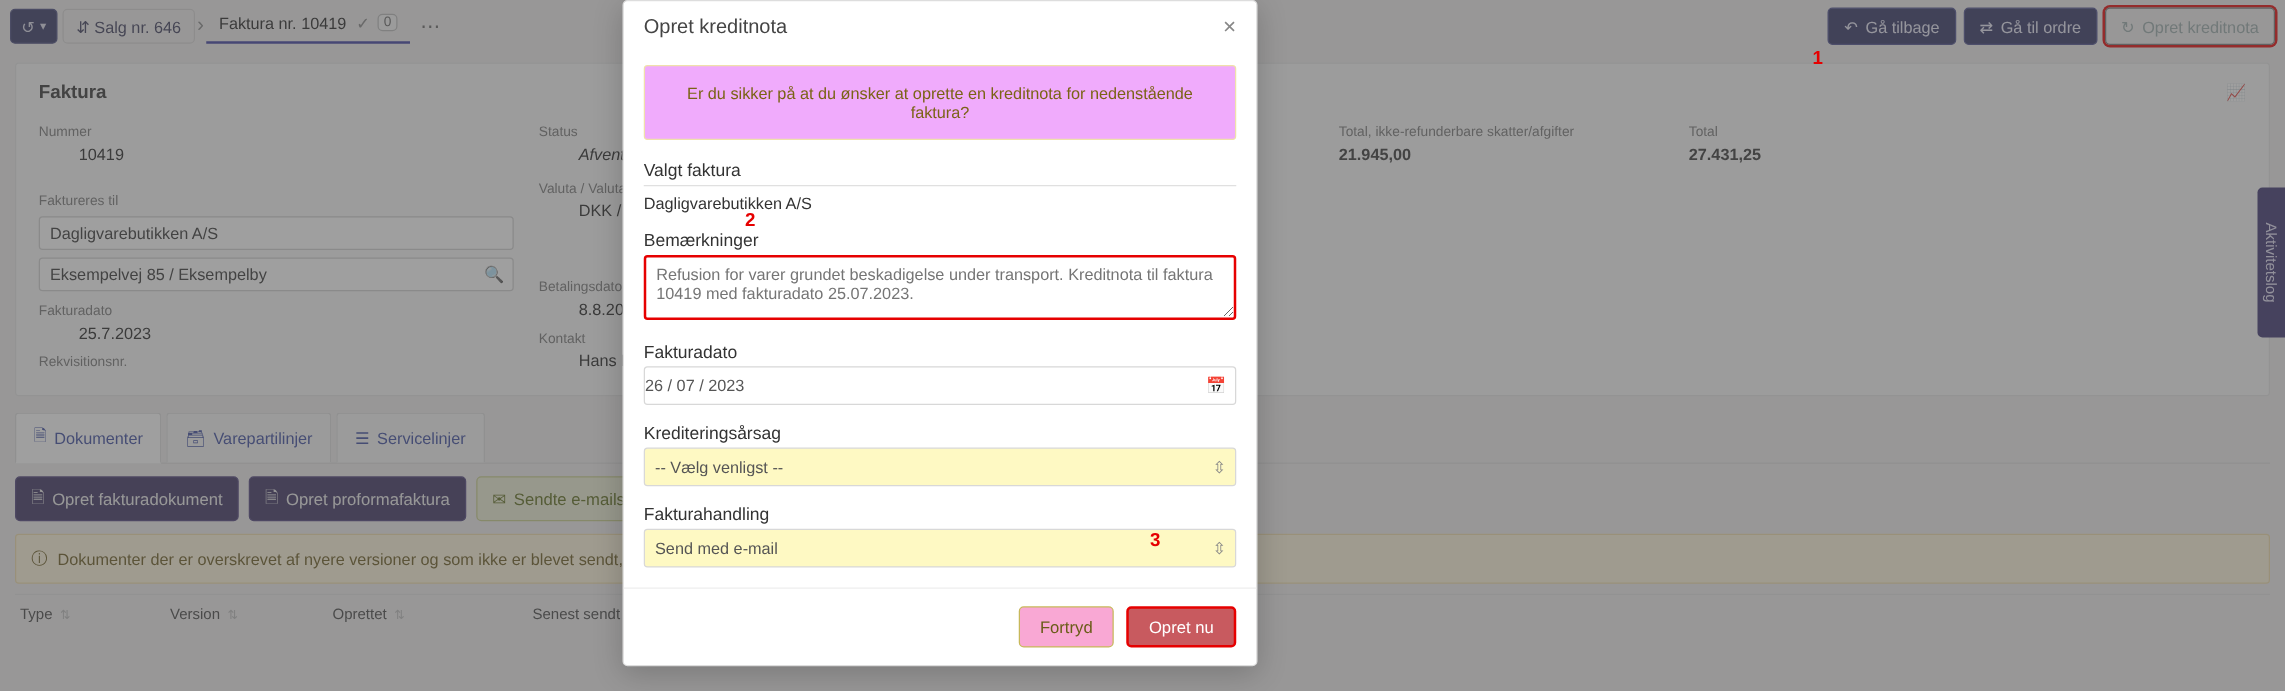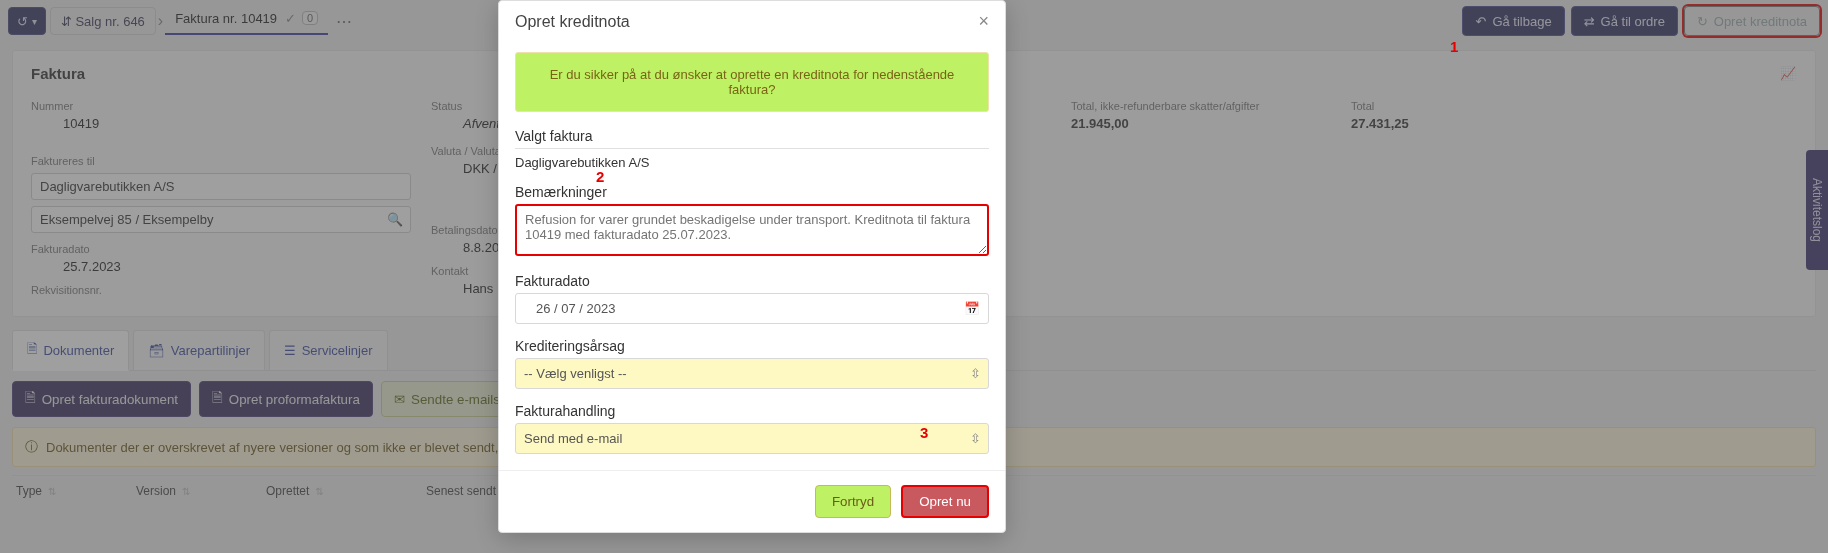--- a/index.html
+++ b/index.html
@@ -49,33 +49,33 @@
 
     
     .sidetab { position: absolute; right: 0; top: 150px; width: 22px; height: 120px; background: #3b3170; color: #e2dff5; writing-mode: vertical-rl; text-align: center; font-size: 12px; display: flex; align-items: center; justify-content: center; border-radius: 4px 0 0 4px; }
 
     
     .modal { position: absolute; left: 498px; top: 0; width: 508px; background: #fff; border: 1px solid #ddd; border-radius: 4px; box-shadow: 0 6px 24px rgba(0,0,0,0.2); padding: 0; }
     .modal-h { display: flex; align-items: center; padding: 10px 16px; }
     .modal-h h3 { font-size: 16px; font-weight: 500; color: #444; }
     .modal-h .x { margin-left: auto; color: #888; font-size: 18px; cursor: pointer; }
     .modal-body { padding: 0 16px 16px; }
-    .alert-y { background: #bef264; border: 1px solid #efe1ab; color: #7a6315; padding: 14px; text-align: center; border-radius: 3px; margin: 10px 0 16px; }
+    .alert-y { background: #f0abfc; border: 1px solid #efe1ab; color: #7a6315; padding: 14px; text-align: center; border-radius: 3px; margin: 10px 0 16px; }
     .sec-lbl { font-size: 14px; color: #333; margin: 6px 0 4px; }
     .sec-line { border-top: 1px solid #e0e0e0; margin-bottom: 6px; }
     .sm { font-size: 13px; color: #333; }
     .lbl2 { font-size: 14px; color: #333; margin-top: 14px; margin-bottom: 4px; }
     .textarea { width: 100%; border: 1px solid #d8d8d8; border-radius: 3px; padding: 6px 8px; font-family: inherit; font-size: 13px; color: #777; resize: vertical; height: 52px; }
     .red-box { border: 2px solid #e60000 !important; }
-    .inp { width: 100%; border: 1px solid #d8d8d8; border-radius: 3px; padding: 7px 30px 7px 20px; font-size: 13px; color: #555; position: relative; background: #fff; }
+    .inp { width: 100%; border: 1px solid #d8d8d8; border-radius: 3px; padding: 7px 30px 7px 0; font-size: 13px; color: #555; position: relative; background: #fff; }
     .rel { position: relative; }
     .rel .ricon { position: absolute; right: 8px; top: 8px; color: #888; }
     .sel { width: 100%; border: 1px solid #d8d8d8; border-radius: 3px; padding: 7px 30px 7px 8px; font-size: 13px; color: #555; appearance: none; background: #fef9c3; }
     .modal-ftr { border-top: 1px solid #eee; padding: 14px 16px; display: flex; justify-content: flex-end; gap: 10px; }
-    .btn-cancel { background: #bef264; border: 1px solid #c7b85a; color: #6a5c18; border-radius: 4px; padding: 7px 16px; }
+    .btn-cancel { background: #f9a8d4; border: 1px solid #c7b85a; color: #6a5c18; border-radius: 4px; padding: 7px 16px; }
     .btn-create { background: #c85a5f; border: 1px solid #a74448; color: #fff; border-radius: 4px; padding: 7px 16px; text-align: center; }
 
     .anno { position: absolute; color: #e60000; font-weight: bold; font-size: 15px; }
   </style>
 </head>
 <body>
 
 <div class="topbar">
   <div class="hist-btn">
     <span>↺</span>

